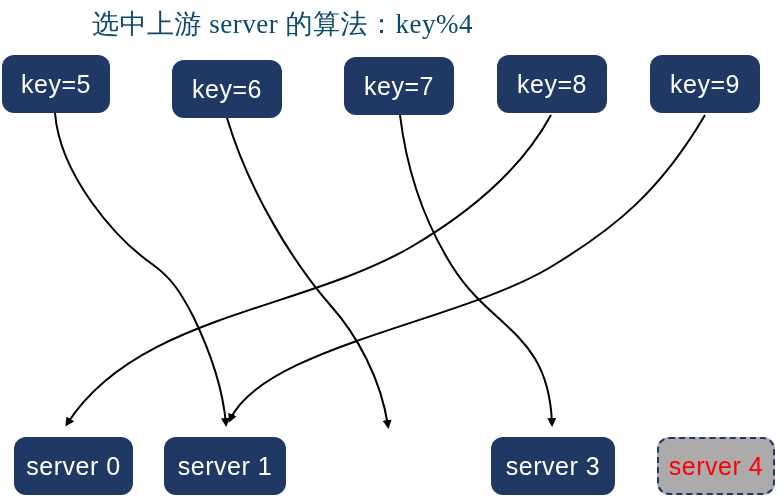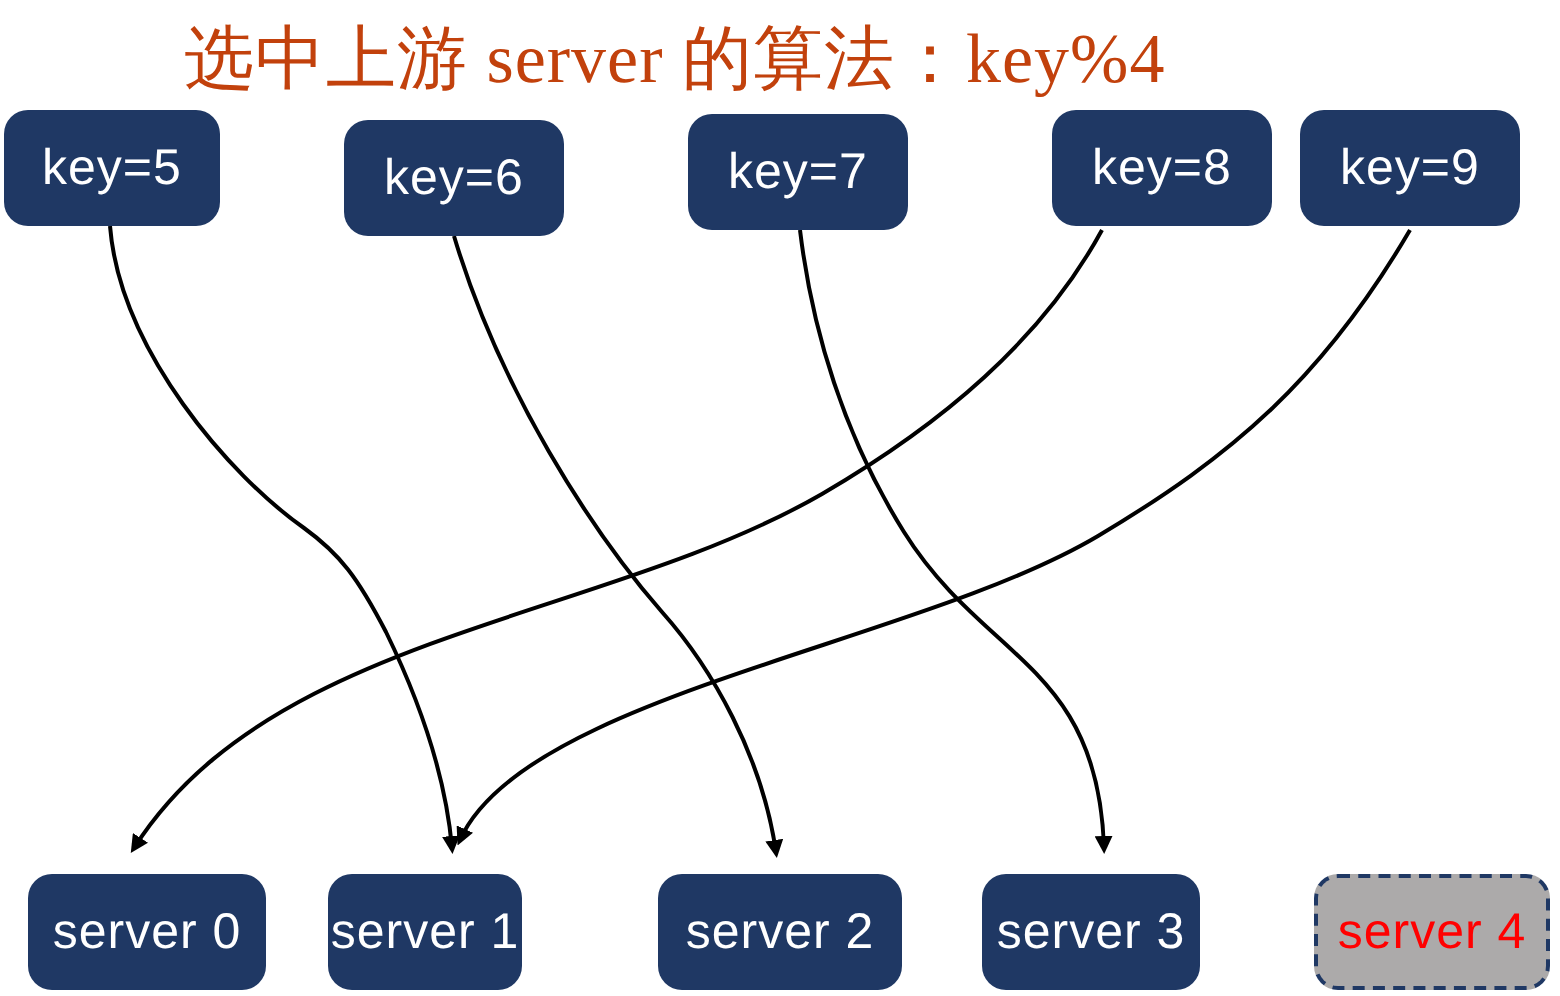--- a/index.html
+++ b/index.html
@@ -3,45 +3,45 @@
 <meta charset="utf-8">
 <style>
   html,body{margin:0;padding:0;background:#fff;}
   .stage{
     position:relative;width:780px;height:498px;background:#ffffff;
     overflow:hidden;font-family:"Liberation Sans","DejaVu Sans",sans-serif;
   }
   .title{
     position:absolute;left:92px;top:6px;
     font-family:"Liberation Serif","DejaVu Serif",serif;
-    font-size:35px;color:#c2410c;white-space:nowrap;letter-spacing:.5px;
+    font-size:27px;color:#0c4a6e;white-space:nowrap;letter-spacing:.5px;
   }
   .edges{position:absolute;left:0;top:0;width:780px;height:498px;}
   .node{
     position:absolute;display:flex;align-items:center;justify-content:center;
     background:#1f3864;color:#ffffff;border-radius:12px;
     font-size:25px;letter-spacing:.5px;box-sizing:border-box;
   }
   .node.key{height:58px;}
   .node.server{height:58px;top:437px;}
   .node.inactive{
     background:#acaaaa;color:#ff0000;
     border:2px dashed #1f3864;
   }
   
   .k0{left:2px;top:55px;width:108px;text-align:center;}
   .k1{left:172px;top:60px;width:110px;}
   .k2{left:344px;top:57px;width:110px;justify-content:center;}
-  .k3{left:526px;top:55px;width:110px;}
+  .k3{left:497px;top:55px;width:110px;}
   .k4{left:650px;top:55px;width:110px;align-items:center;}
   
   .s0{left:14px;width:119px;}
-  .s1{left:164px;width:97px;}
+  .s1{left:164px;width:122px;}
   .s2{left:329px;width:122px;}
-  .s3{left:491px;width:109px;}
+  .s3{left:491px;width:124px;}
   .s4{left:657px;width:118px;}
 </style>
 </head>
 <body>
 
 <div class="stage">
 
   <div class="title">选中上游 server 的算法：key%4</div>
 
   <svg class="edges" viewBox="0 0 780 498" width="780" height="498" xmlns="http://www.w3.org/2000/svg">
@@ -74,23 +74,20 @@
   <div class="node key k4">
     <span>key=9</span>
   </div>
 
   <div class="node server s0">
     <span>server 0</span>
   </div>
   <div class="node server s1">
     <span>server 1</span>
   </div>
-  <div class="node server s2">
-    <span>server 2</span>
-  </div>
   <div class="node server s3">
     <span>server 3</span>
   </div>
   <div class="node server inactive s4">
     <span>server 4</span>
   </div>
 
 </div>
 
 </body></html>

